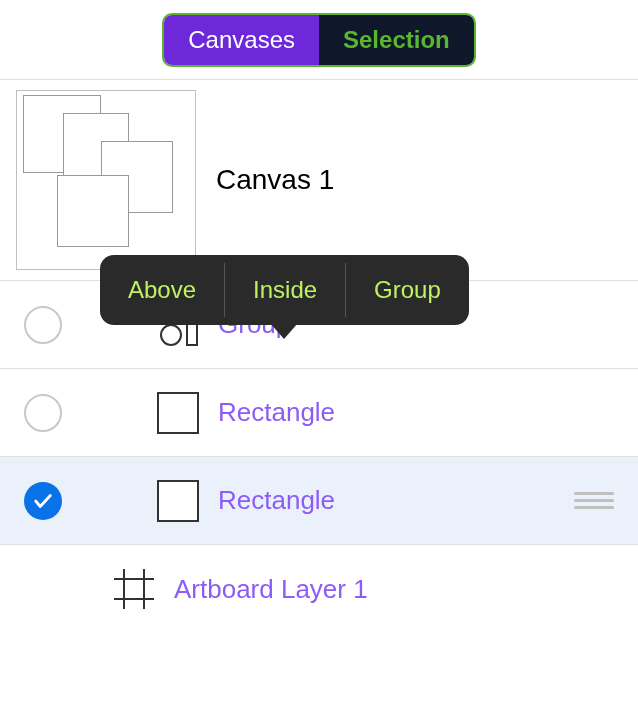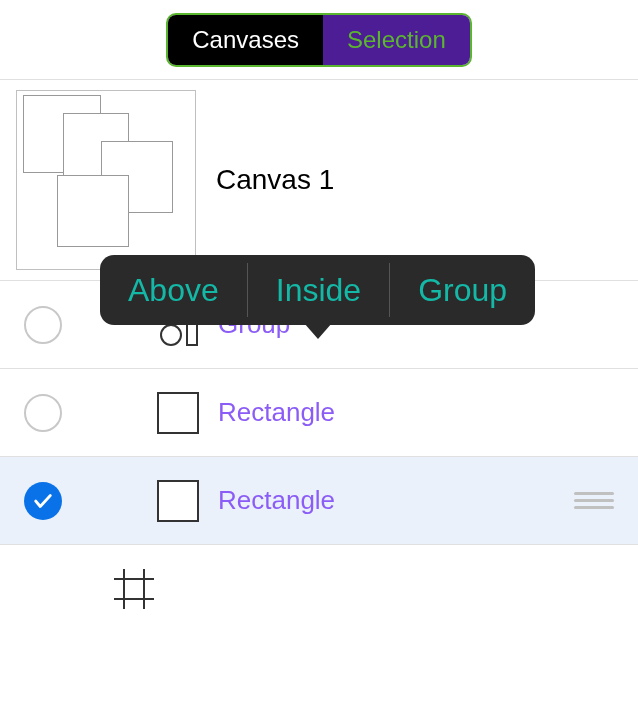--- a/index.html
+++ b/index.html
@@ -25,26 +25,27 @@
       height: 54px;
     }
     .segment {
       padding: 0 24px;
       display: flex;
       align-items: center;
       font-size: 24px;
       cursor: pointer;
     }
     .segment.active {
-      background: #000000;
+      background: #6d28d9;
       color: #fff;
     }
     .segment.inactive {
-      background: #4c1d95;
+      background: #0f172a;
       color: #5bb62f;
+      font-weight: bold;
     }
     .canvas-preview-row {
       display: flex;
       align-items: center;
       padding: 10px 16px;
       border-bottom: 1px solid #e0e0e0;
       gap: 20px;
       position: relative;
     }
     .canvas-thumbnail {
@@ -133,22 +134,22 @@
       top: 255px;
       left: 100px;
       display: flex;
       background: #2a2a2a;
       border-radius: 14px;
       padding: 0;
       height: 70px;
       z-index: 10;
     }
     .popover-item {
-      color: #14b8a6;
-      font-size: 32px;
+      color: #bef264;
+      font-size: 24px;
       padding: 12px 28px;
       display: flex;
       align-items: center;
       cursor: pointer;
     }
     .popover-sep {
       width: 1px;
       background: #555;
       margin: 8px 0;
     }
@@ -236,20 +237,21 @@
   <div class="artboard-row">
     <div class="indent-wide"></div>
     <div class="layer-icon">
       <svg width="48" height="48" viewBox="0 0 48 48">
         <line x1="14" y1="4" x2="14" y2="44" stroke="#333" stroke-width="2"></line>
         <line x1="34" y1="4" x2="34" y2="44" stroke="#333" stroke-width="2"></line>
         <line x1="4" y1="14" x2="44" y2="14" stroke="#333" stroke-width="2"></line>
         <line x1="4" y1="34" x2="44" y2="34" stroke="#333" stroke-width="2"></line>
       </svg>
     </div>
+    <div class="layer-label">Artboard Layer 1</div>
   </div>
 
 </div>
 
 <div class="popover">
   <div class="popover-item">Above</div>
   <div class="popover-sep"></div>
   <div class="popover-item">Inside</div>
   <div class="popover-sep"></div>
   <div class="popover-item">Group</div>

